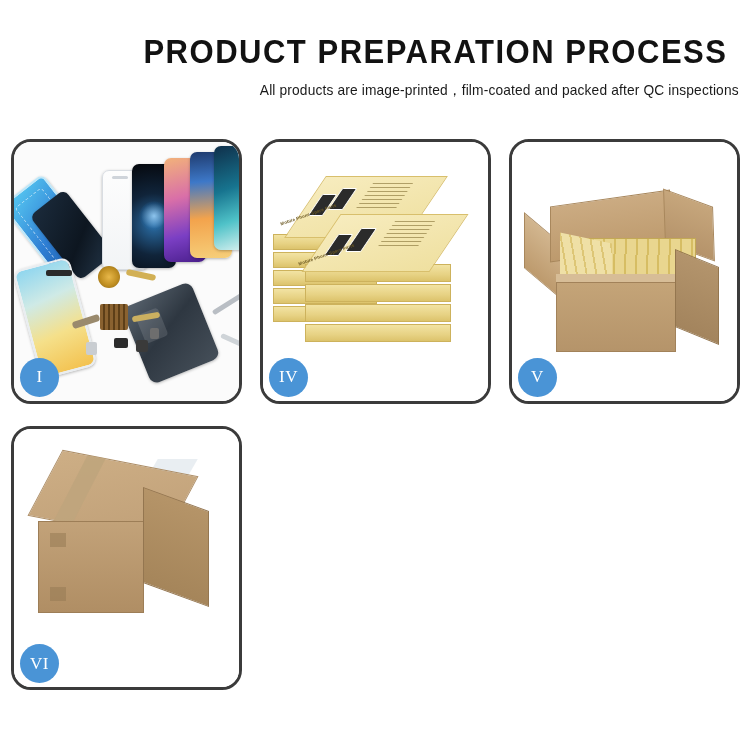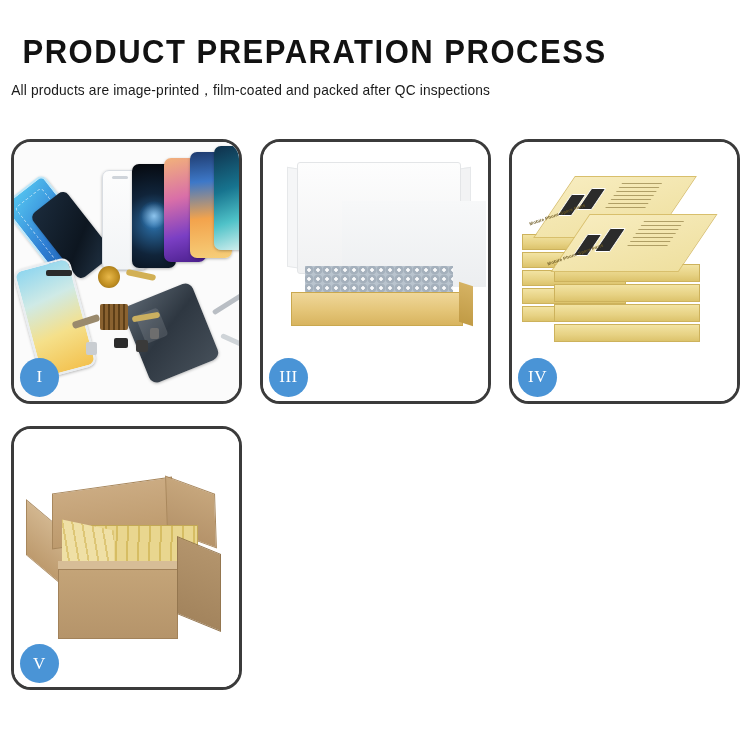--- a/index.html
+++ b/index.html
@@ -5,21 +5,21 @@
   * { box-sizing: border-box; margin: 0; padding: 0; }
   html, body {
     width: 750px; height: 750px;
     background: #ffffff;
     font-family: "Liberation Sans", sans-serif;
     overflow: hidden;
   }
   #page { position: relative; width: 750px; height: 750px; background: #fff; }
 
   
-  .header { padding-top: 34px; text-align: left; }
+  .header { padding-top: 34px; text-align: right; }
   .title {
     font-size: 33px;
     font-weight: bold;
     letter-spacing: 1.6px;
     color: #121212;
     transform: scaleX(0.94);
     white-space: nowrap;
     line-height: 1.12;
   }
   .subtitle {
@@ -370,33 +370,20 @@
         <div class="chip sq-2"></div>
         <div class="chip sq-3"></div>
         <div class="chip sq-4"></div>
         <div class="chip tool-1"></div>
         <div class="chip tool-2"></div>
       </div>
       <div class="badge">I</div>
     </div>
 
 
-    <div class="panel">
-      <div class="stage p3">
-        <div class="b3-flapL"></div>
-        <div class="b3-flapR"></div>
-        <div class="b3-lid">
-          <div class="b3-lid-inner"></div>
-        </div>
-        <div class="b3-bubbles"></div>
-        <div class="b3-front"></div>
-        <div class="b3-side"></div>
-      </div>
-      <div class="badge">III</div>
-    </div>
 
     <div class="panel">
       <div class="stage p4">
         <div class="stack">
 
           <div class="sbox" style="left:4px;  top:74px;  width:104px; height:16px;"></div>
           <div class="sbox" style="left:4px;  top:92px;  width:104px; height:16px;"></div>
           <div class="sbox" style="left:4px;  top:110px; width:104px; height:16px;"></div>
           <div class="sbox" style="left:4px;  top:128px; width:104px; height:16px;"></div>
           <div class="sbox" style="left:4px;  top:146px; width:104px; height:16px;"></div>
@@ -429,15 +416,27 @@
         <div class="c5-rightflap"></div>
         <div class="c5-contents"></div>
         <div class="c5-contents2"></div>
         <div class="c5-topedge"></div>
         <div class="c5-front"></div>
         <div class="c5-right"></div>
       </div>
       <div class="badge">V</div>
     </div>
 
+    <div class="panel">
+      <div class="stage p6">
+        <div class="c6-film"></div>
+        <div class="c6-top"></div>
+        <div class="c6-tape"></div>
+        <div class="c6-front"></div>
+        <div class="c6-right"></div>
+        <div class="c6-tab1"></div>
+        <div class="c6-tab2"></div>
+      </div>
+      <div class="badge">VI</div>
+    </div>
 
   </div>
 </div>
 
 </body></html>

